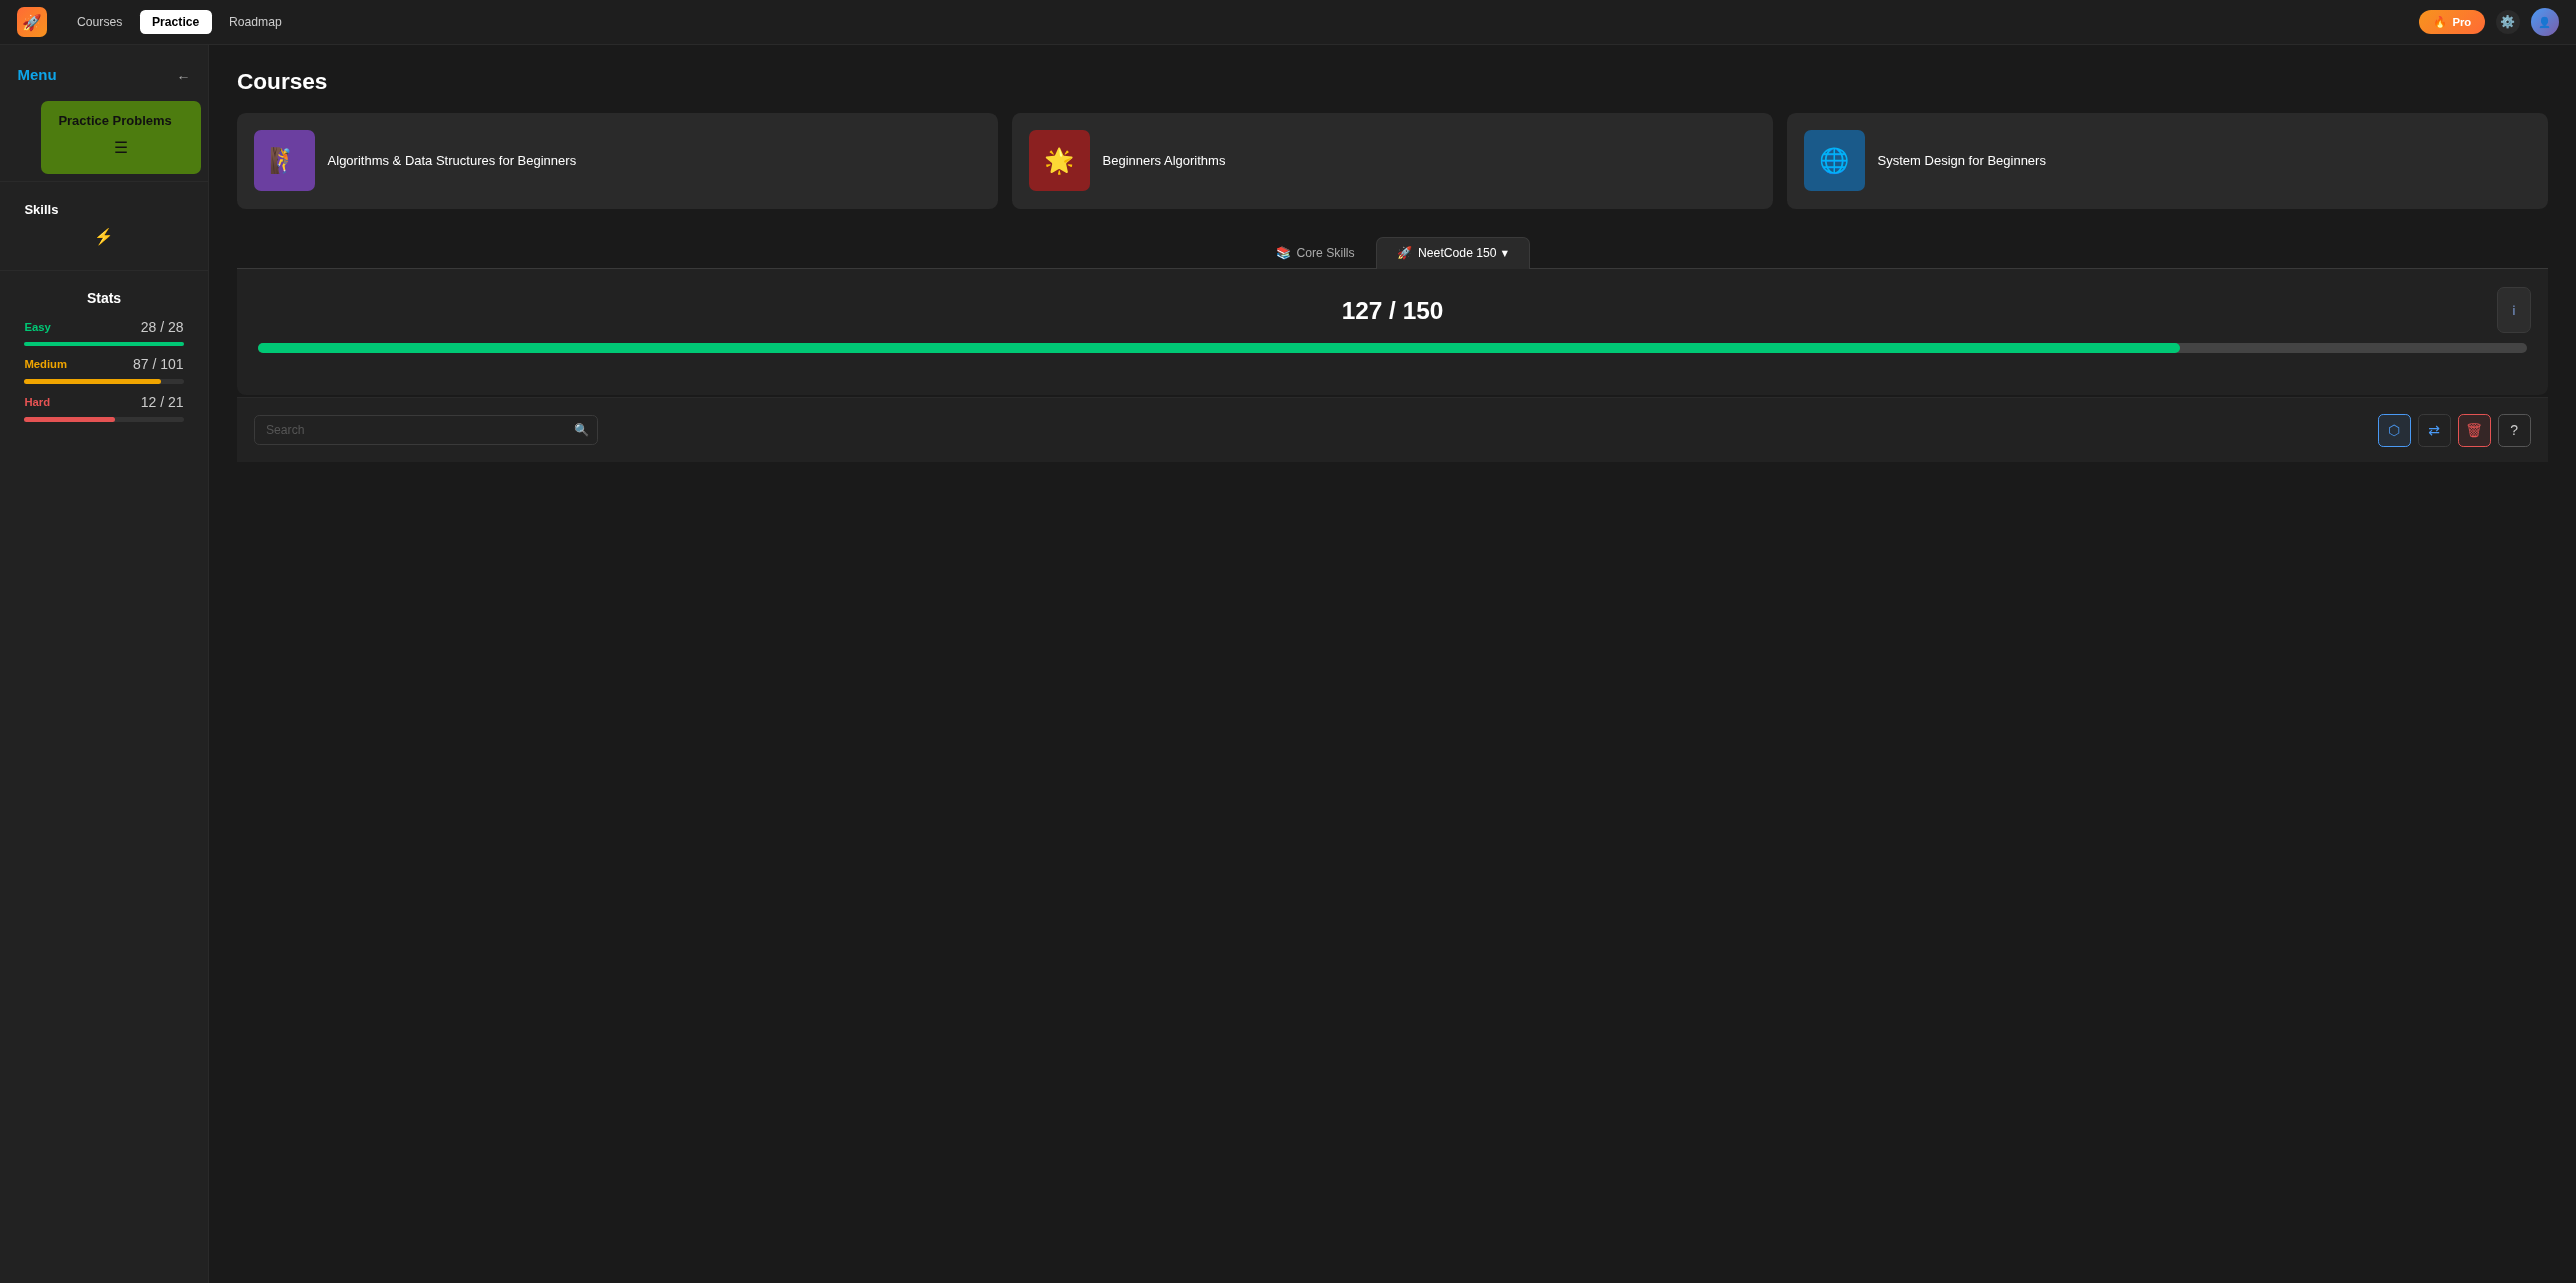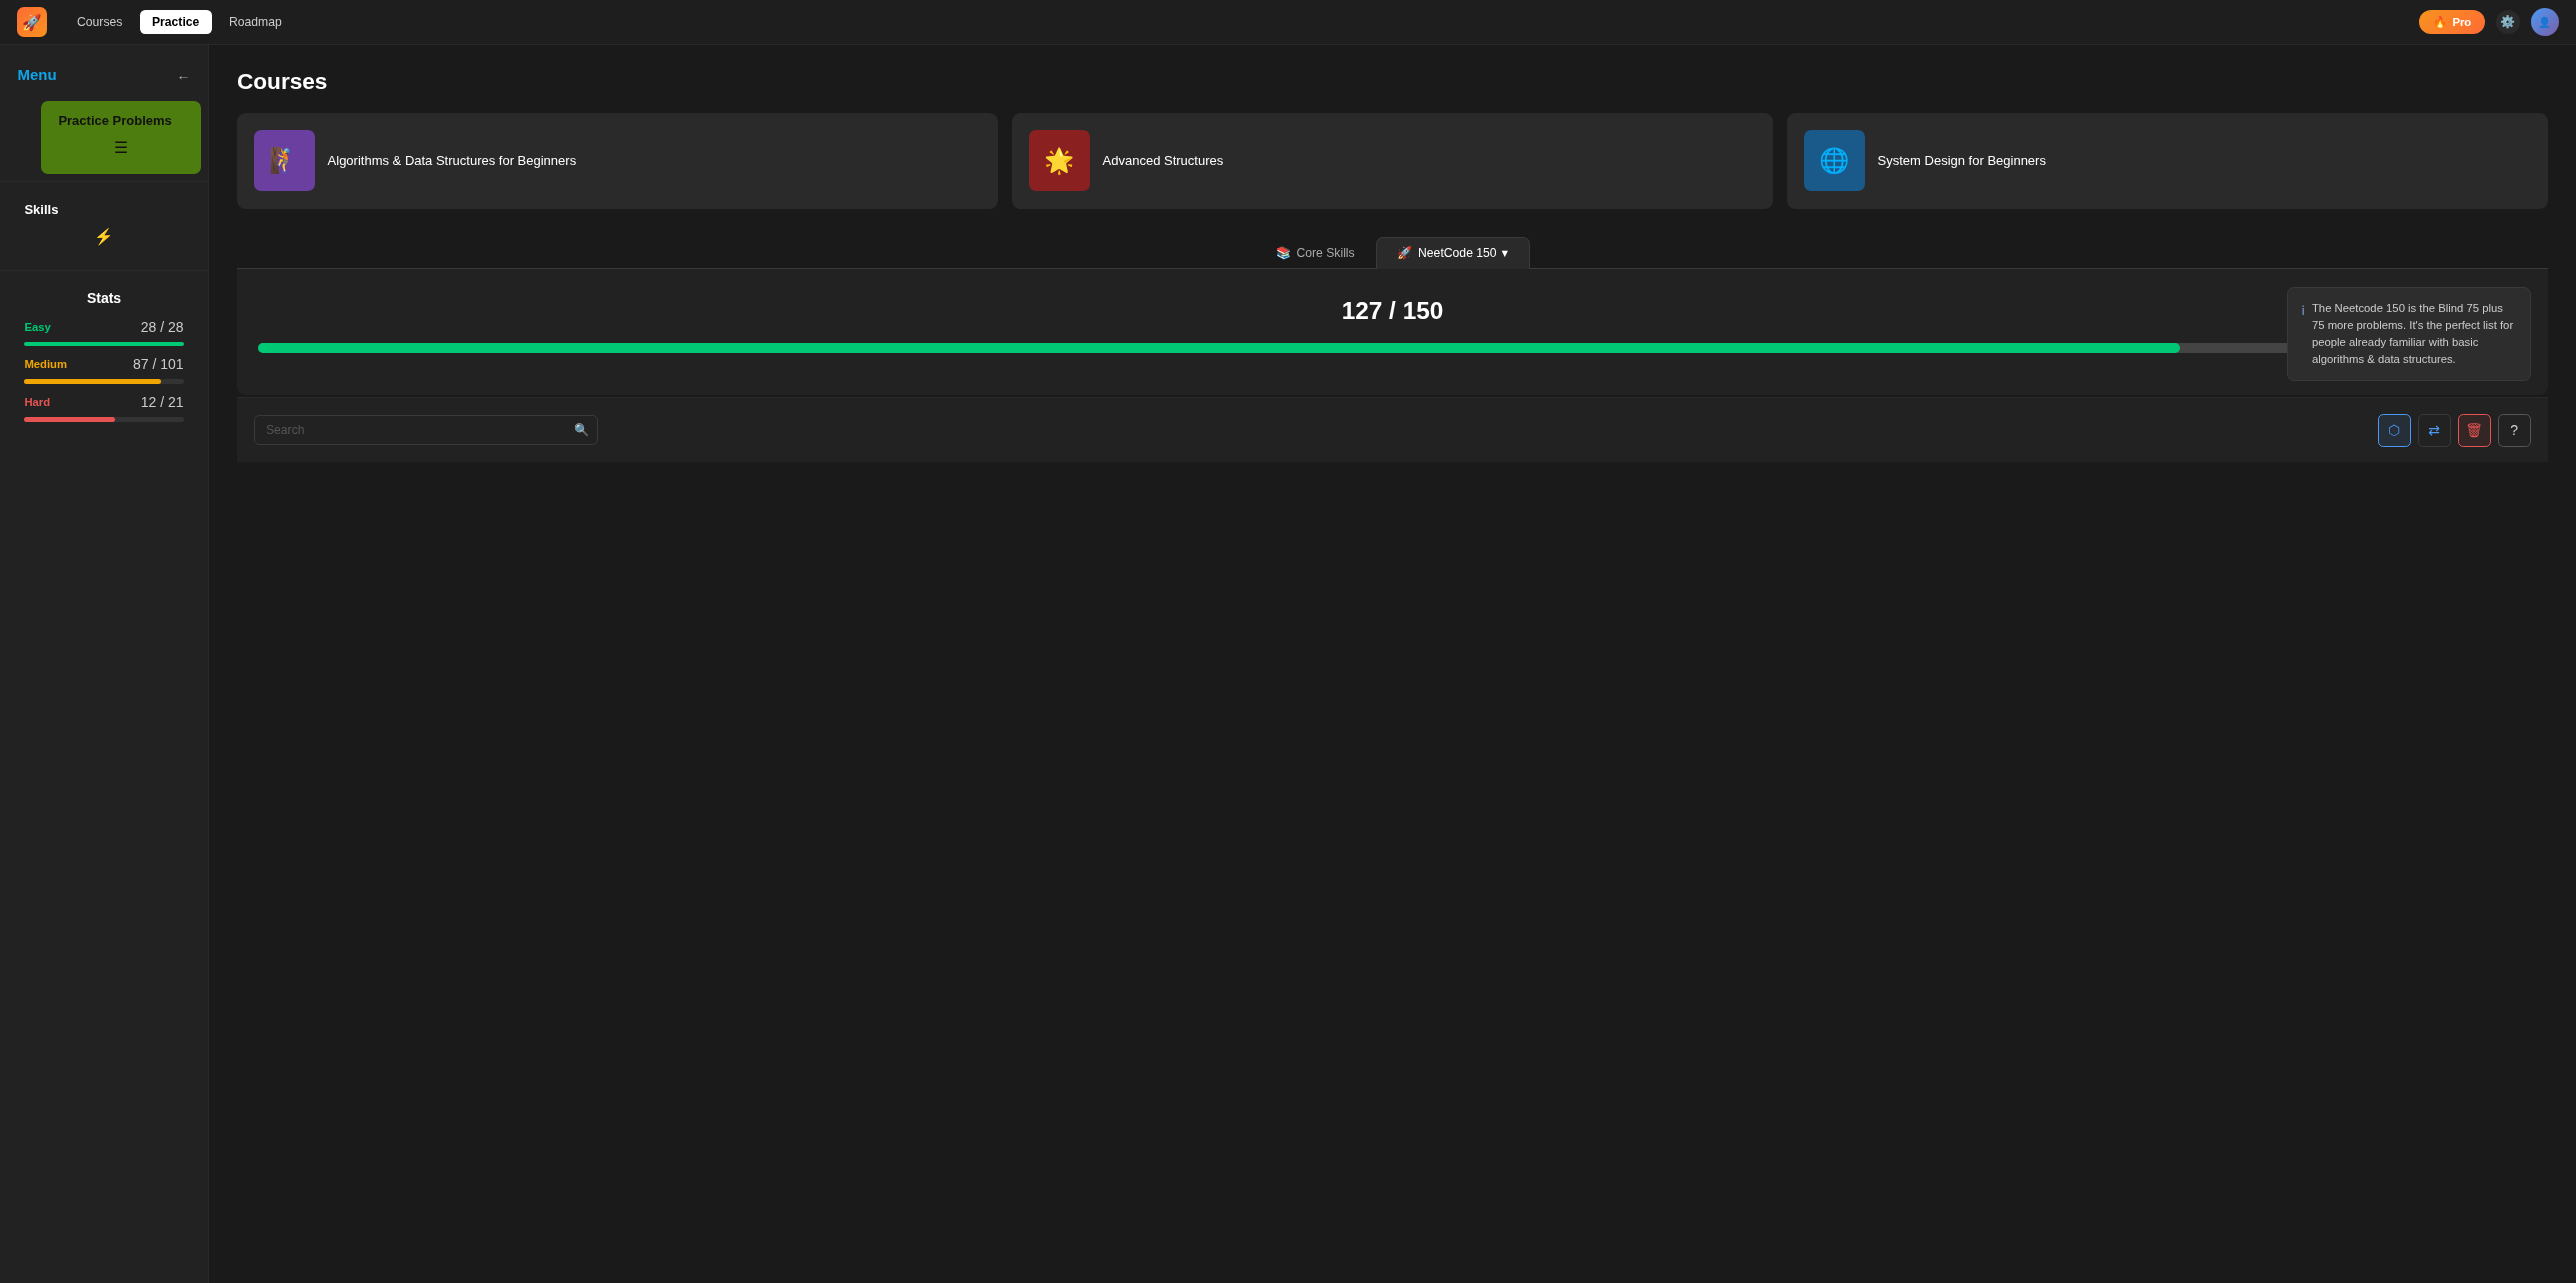--- a/index.html
+++ b/index.html
@@ -453,21 +453,21 @@
         <div class="course-thumb purple">
           <span>🧗</span>
         </div>
         <span class="course-name">Algorithms &amp; Data Structures for Beginners</span>
       </div>
 
       <div class="course-card">
         <div class="course-thumb red">
           <span>🌟</span>
         </div>
-        <span class="course-name">Advanced Structures</span>
+        <span class="course-name">Beginners Algorithms</span>
       </div>
 
       <div class="course-card">
         <div class="course-thumb blue">
           <span>🌐</span>
         </div>
         <span class="course-name">System Design for Beginners</span>
       </div>
 
     </div>
@@ -480,21 +480,20 @@
       <div class="tab active">
         <span>🚀</span>
         <span>NeetCode 150</span>
         <span>▾</span>
       </div>
     </div>
 
     <div class="progress-section">
       <div class="info-card">
         <span class="info-icon">ℹ</span>
-        <span>The Neetcode 150 is the Blind 75 plus 75 more problems. It's the perfect list for people already familiar with basic algorithms &amp; data structures.</span>
       </div>
       <div class="progress-counter">127 / 150</div>
       <div class="progress-bar-bg">
         <div class="progress-bar-fill" style="width: 84.7%"></div>
       </div>
     </div>
 
     <div class="search-section">
       <div class="search-wrapper">
         <input class="search-input" type="text" placeholder="Search" style="">

